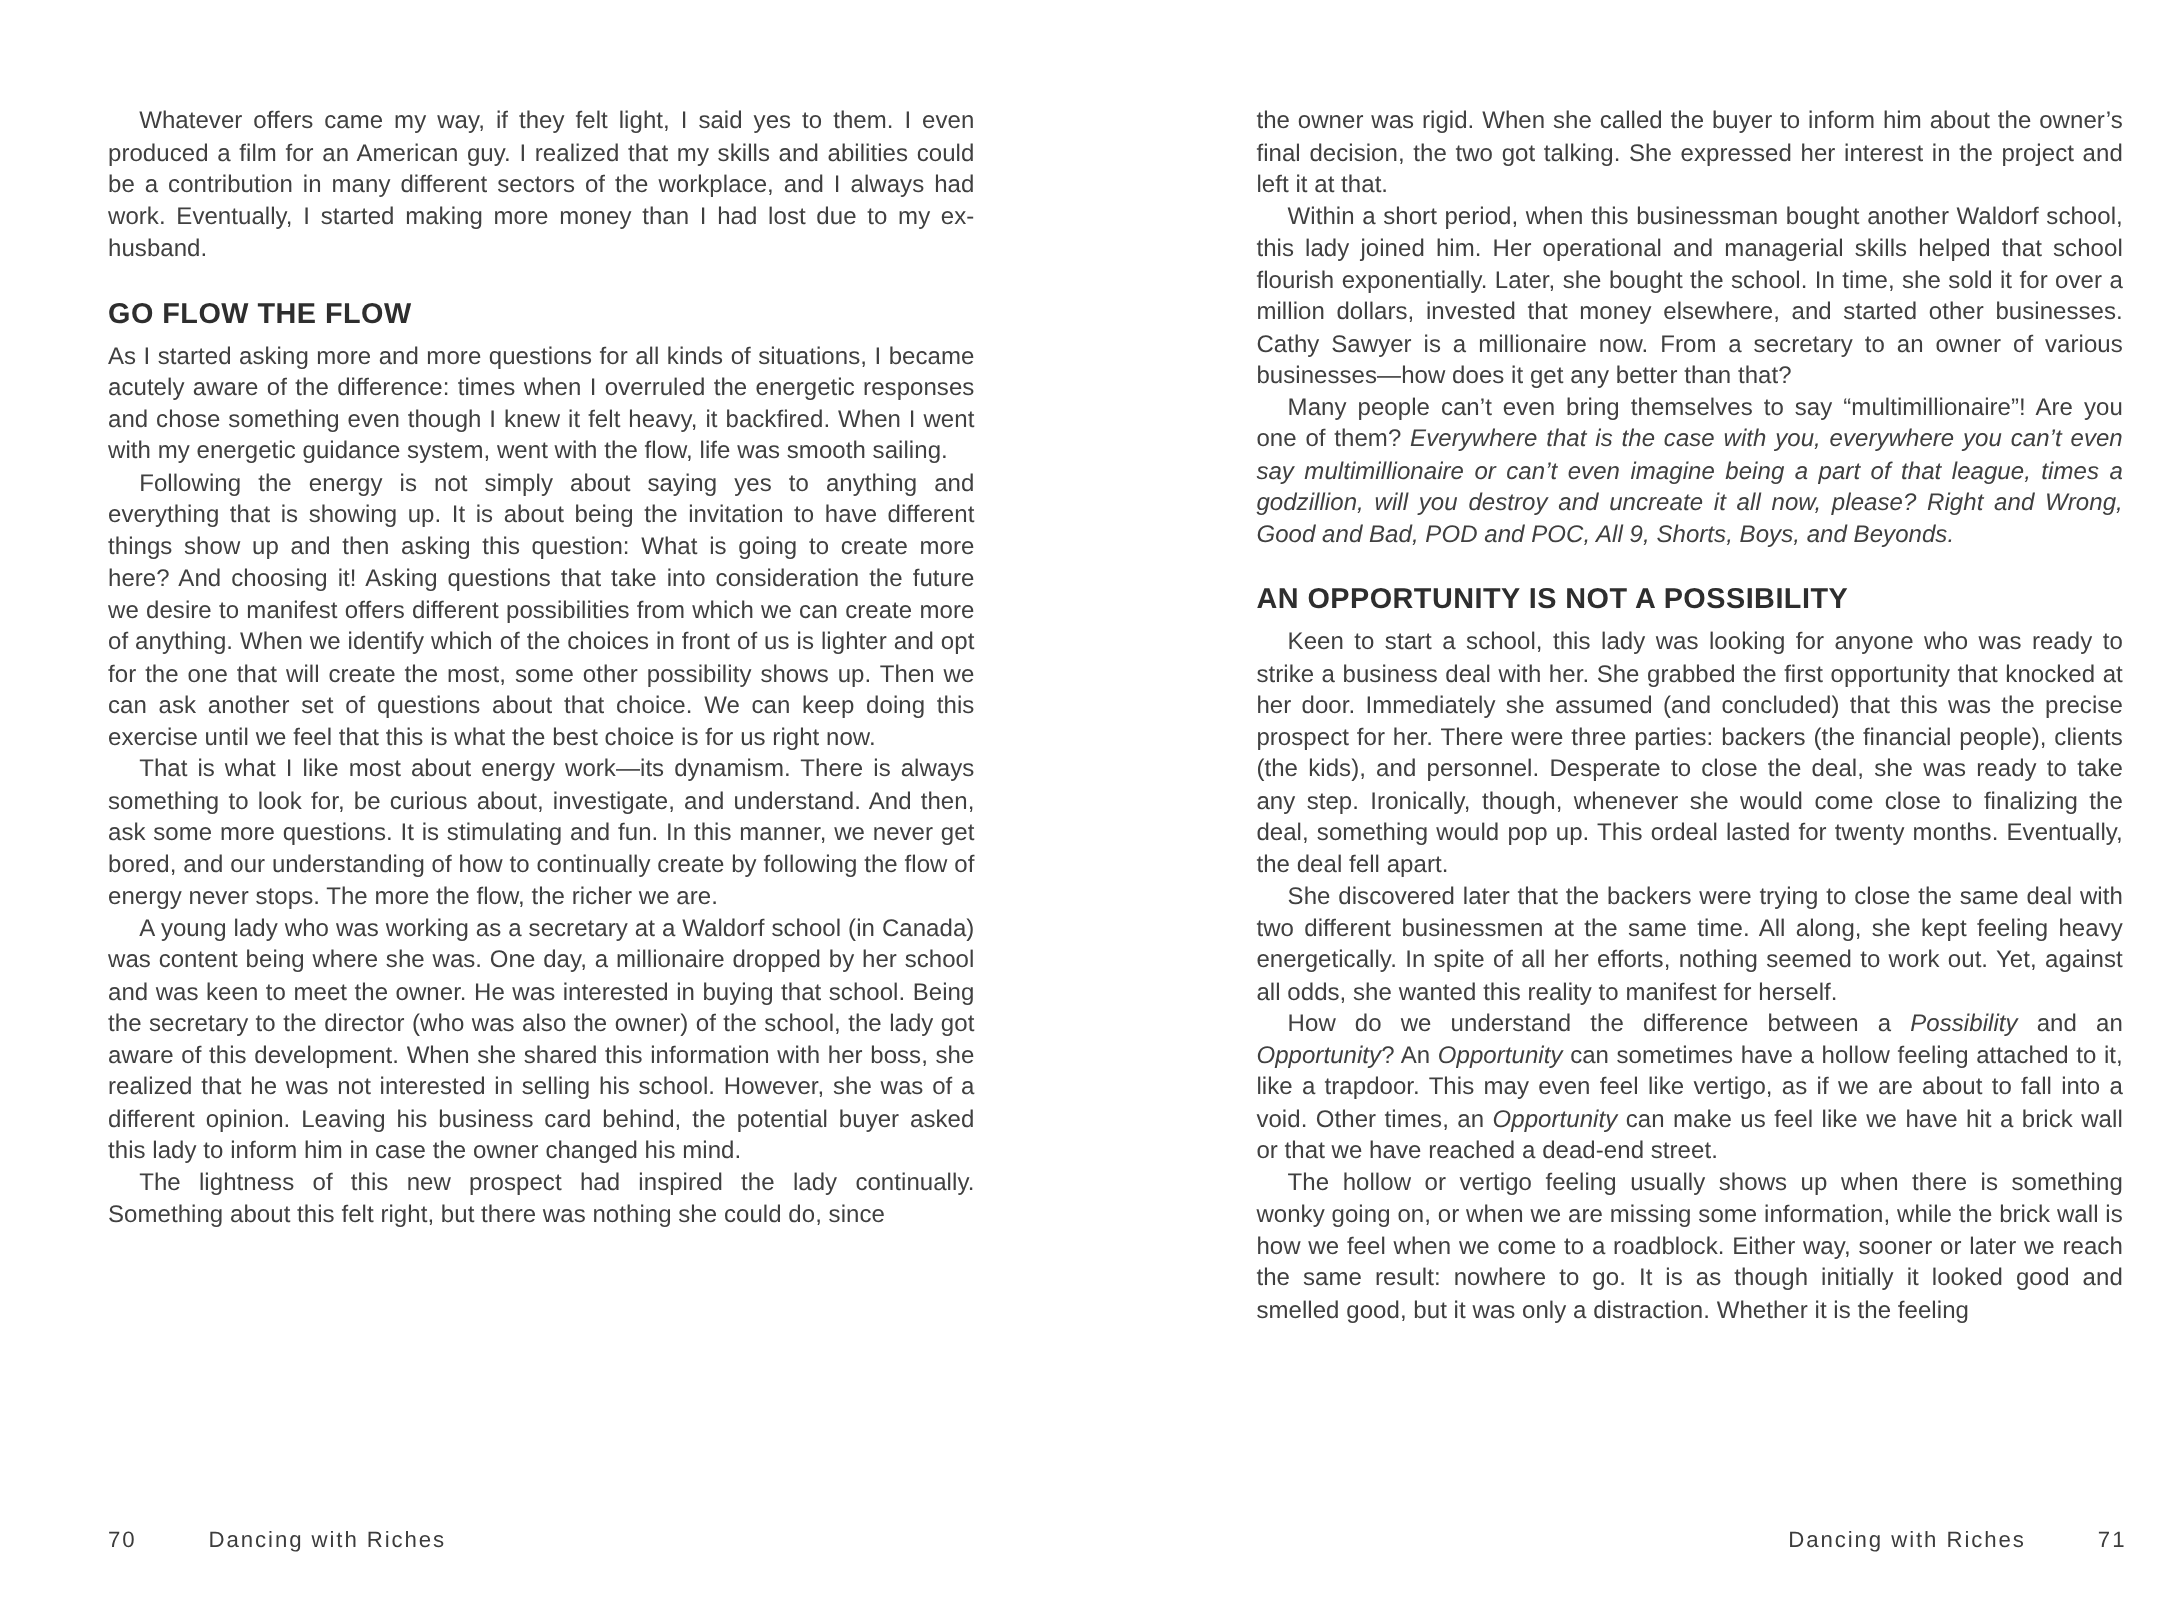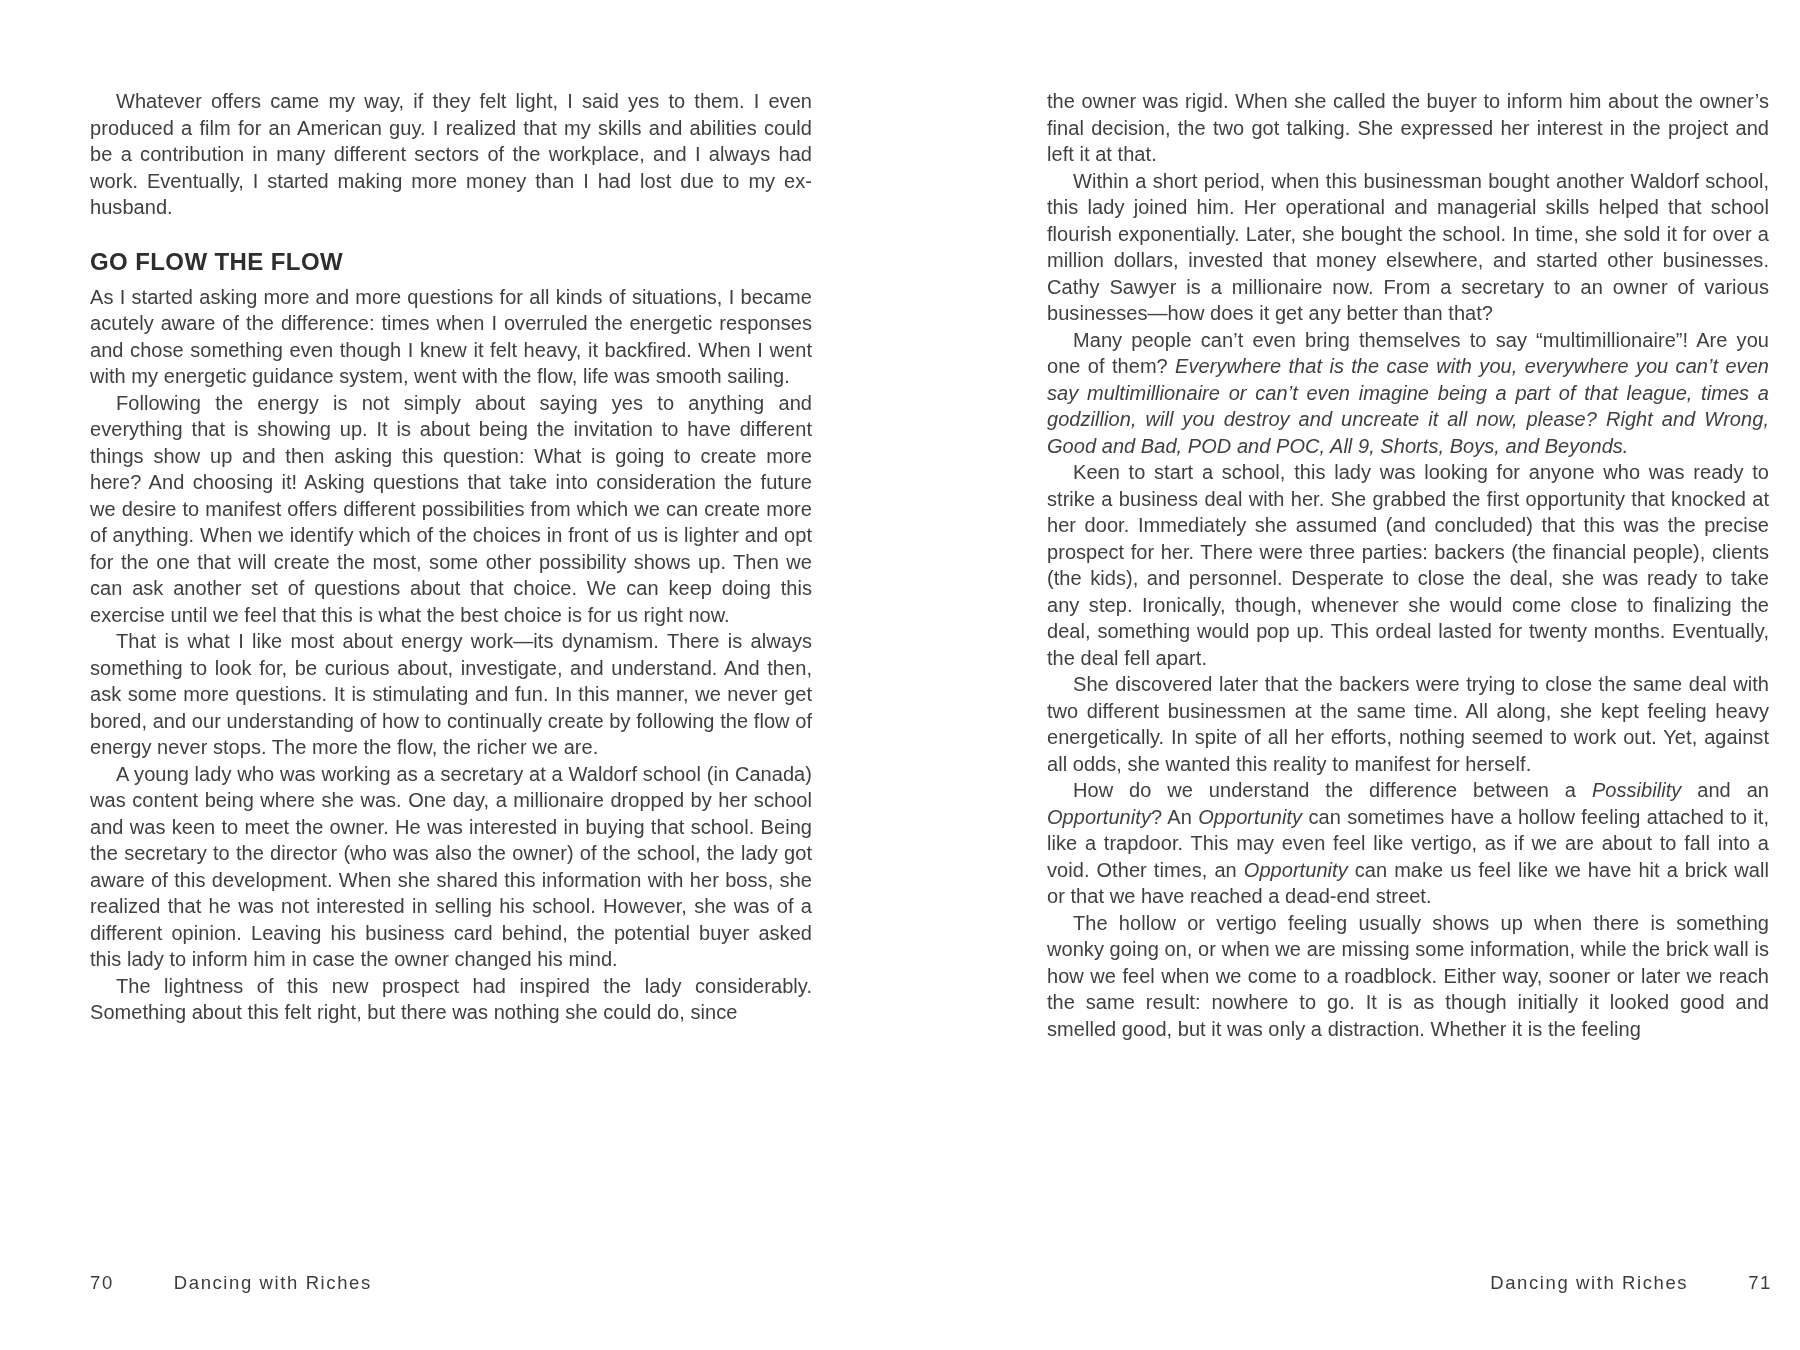--- a/index.html
+++ b/index.html
@@ -72,32 +72,33 @@
 <div class="spread">
 
   <section class="page page-left">
     <div class="content">
         <p class="para indent"><span>Whatever offers came my way, if they felt light, I said yes to them. I even produced a film for an American guy. I realized that my skills and abilities could be a contribution in many different sectors of the workplace, and I always had work. Eventually, I started making more money than I had lost due to my ex-husband.</span></p>
         <h2 class="section-heading">GO FLOW THE FLOW</h2>
         <p class="para"><span>As I started asking more and more questions for all kinds of situations, I became acutely aware of the difference: times when I overruled the energetic responses and chose something even though I knew it felt heavy, it backfired. When I went with my energetic guidance system, went with the flow, life was smooth sailing.</span></p>
         <p class="para indent"><span>Following the energy is not simply about saying yes to anything and everything that is showing up. It is about being the invitation to have different things show up and then asking this question: What is going to create more here? And choosing it! Asking questions that take into consideration the future we desire to manifest offers different possibilities from which we can create more of anything. When we identify which of the choices in front of us is lighter and opt for the one that will create the most, some other possibility shows up. Then we can ask another set of questions about that choice. We can keep doing this exercise until we feel that this is what the best choice is for us right now.</span></p>
         <p class="para indent"><span>That is what I like most about energy work—its dynamism. There is always something to look for, be curious about, investigate, and understand. And then, ask some more questions. It is stimulating and fun. In this manner, we never get bored, and our understanding of how to continually create by following the flow of energy never stops. The more the flow, the richer we are.</span></p>
         <p class="para indent"><span>A young lady who was working as a secretary at a Waldorf school (in Canada) was content being where she was. One day, a millionaire dropped by her school and was keen to meet the owner. He was interested in buying that school. Being the secretary to the director (who was also the owner) of the school, the lady got aware of this development. When she shared this information with her boss, she realized that he was not interested in selling his school. However, she was of a different opinion. Leaving his business card behind, the potential buyer asked this lady to inform him in case the owner changed his mind.</span></p>
-        <p class="para indent"><span>The lightness of this new prospect had inspired the lady considerably. Something about this felt right, but there was nothing she could do, since</span></p>
+        <p class="para indent"><span>The lightness of this new prospect had inspired the lady continually. Something about this felt right, but there was nothing she could do, since</span></p>
       </div>
     <div class="footer footer-left">
       <span class="gap-after">70</span><span>Dancing with Riches</span>
     </div>
   </section>
 
   <section class="page page-right">
     <div class="content">
         <p class="para"><span>the owner was rigid. When she called the buyer to inform him about the owner’s final decision, the two got talking. She expressed her interest in the project and left it at that.</span></p>
         <p class="para indent"><span>Within a short period, when this businessman bought another Waldorf school, this lady joined him. Her operational and managerial skills helped that school flourish exponentially. Later, she bought the school. In time, she sold it for over a million dollars, invested that money elsewhere, and started other businesses. Cathy Sawyer is a millionaire now. From a secretary to an owner of various businesses—how does it get any better than that?</span></p>
         <p class="para indent"><span>Many people can’t even bring themselves to say “multimillionaire”! Are you one of them? </span><em>Everywhere that is the case with you, everywhere you can’t even say multimillionaire or can’t even imagine being a part of that league, times a godzillion, will you destroy and uncreate it all now, please? Right and Wrong, Good and Bad, POD and POC, All 9, Shorts, Boys, and Beyonds.</em></p>
+        <h2 class="section-heading">AN OPPORTUNITY IS NOT A POSSIBILITY</h2>
         <p class="para indent"><span>Keen to start a school, this lady was looking for anyone who was ready to strike a business deal with her. She grabbed the first opportunity that knocked at her door. Immediately she assumed (and concluded) that this was the precise prospect for her. There were three parties: backers (the financial people), clients (the kids), and personnel. Desperate to close the deal, she was ready to take any step. Ironically, though, whenever she would come close to finalizing the deal, something would pop up. This ordeal lasted for twenty months. Eventually, the deal fell apart.</span></p>
         <p class="para indent"><span>She discovered later that the backers were trying to close the same deal with two different businessmen at the same time. All along, she kept feeling heavy energetically. In spite of all her efforts, nothing seemed to work out. Yet, against all odds, she wanted this reality to manifest for herself.</span></p>
         <p class="para indent"><span>How do we understand the difference between a </span><em>Possibility</em><span> and an </span><em>Opportunity</em><span>? An </span><em>Opportunity</em><span> can sometimes have a hollow feeling attached to it, like a trapdoor. This may even feel like vertigo, as if we are about to fall into a void. Other times, an </span><em>Opportunity</em><span> can make us feel like we have hit a brick wall or that we have reached a dead-end street.</span></p>
         <p class="para indent"><span>The hollow or vertigo feeling usually shows up when there is something wonky going on, or when we are missing some information, while the brick wall is how we feel when we come to a roadblock. Either way, sooner or later we reach the same result: nowhere to go. It is as though initially it looked good and smelled good, but it was only a distraction. Whether it is the feeling</span></p>
       </div>
     <div class="footer footer-right">
       <span class="gap-after">Dancing with Riches</span><span>71</span>
     </div>
   </section>
 

